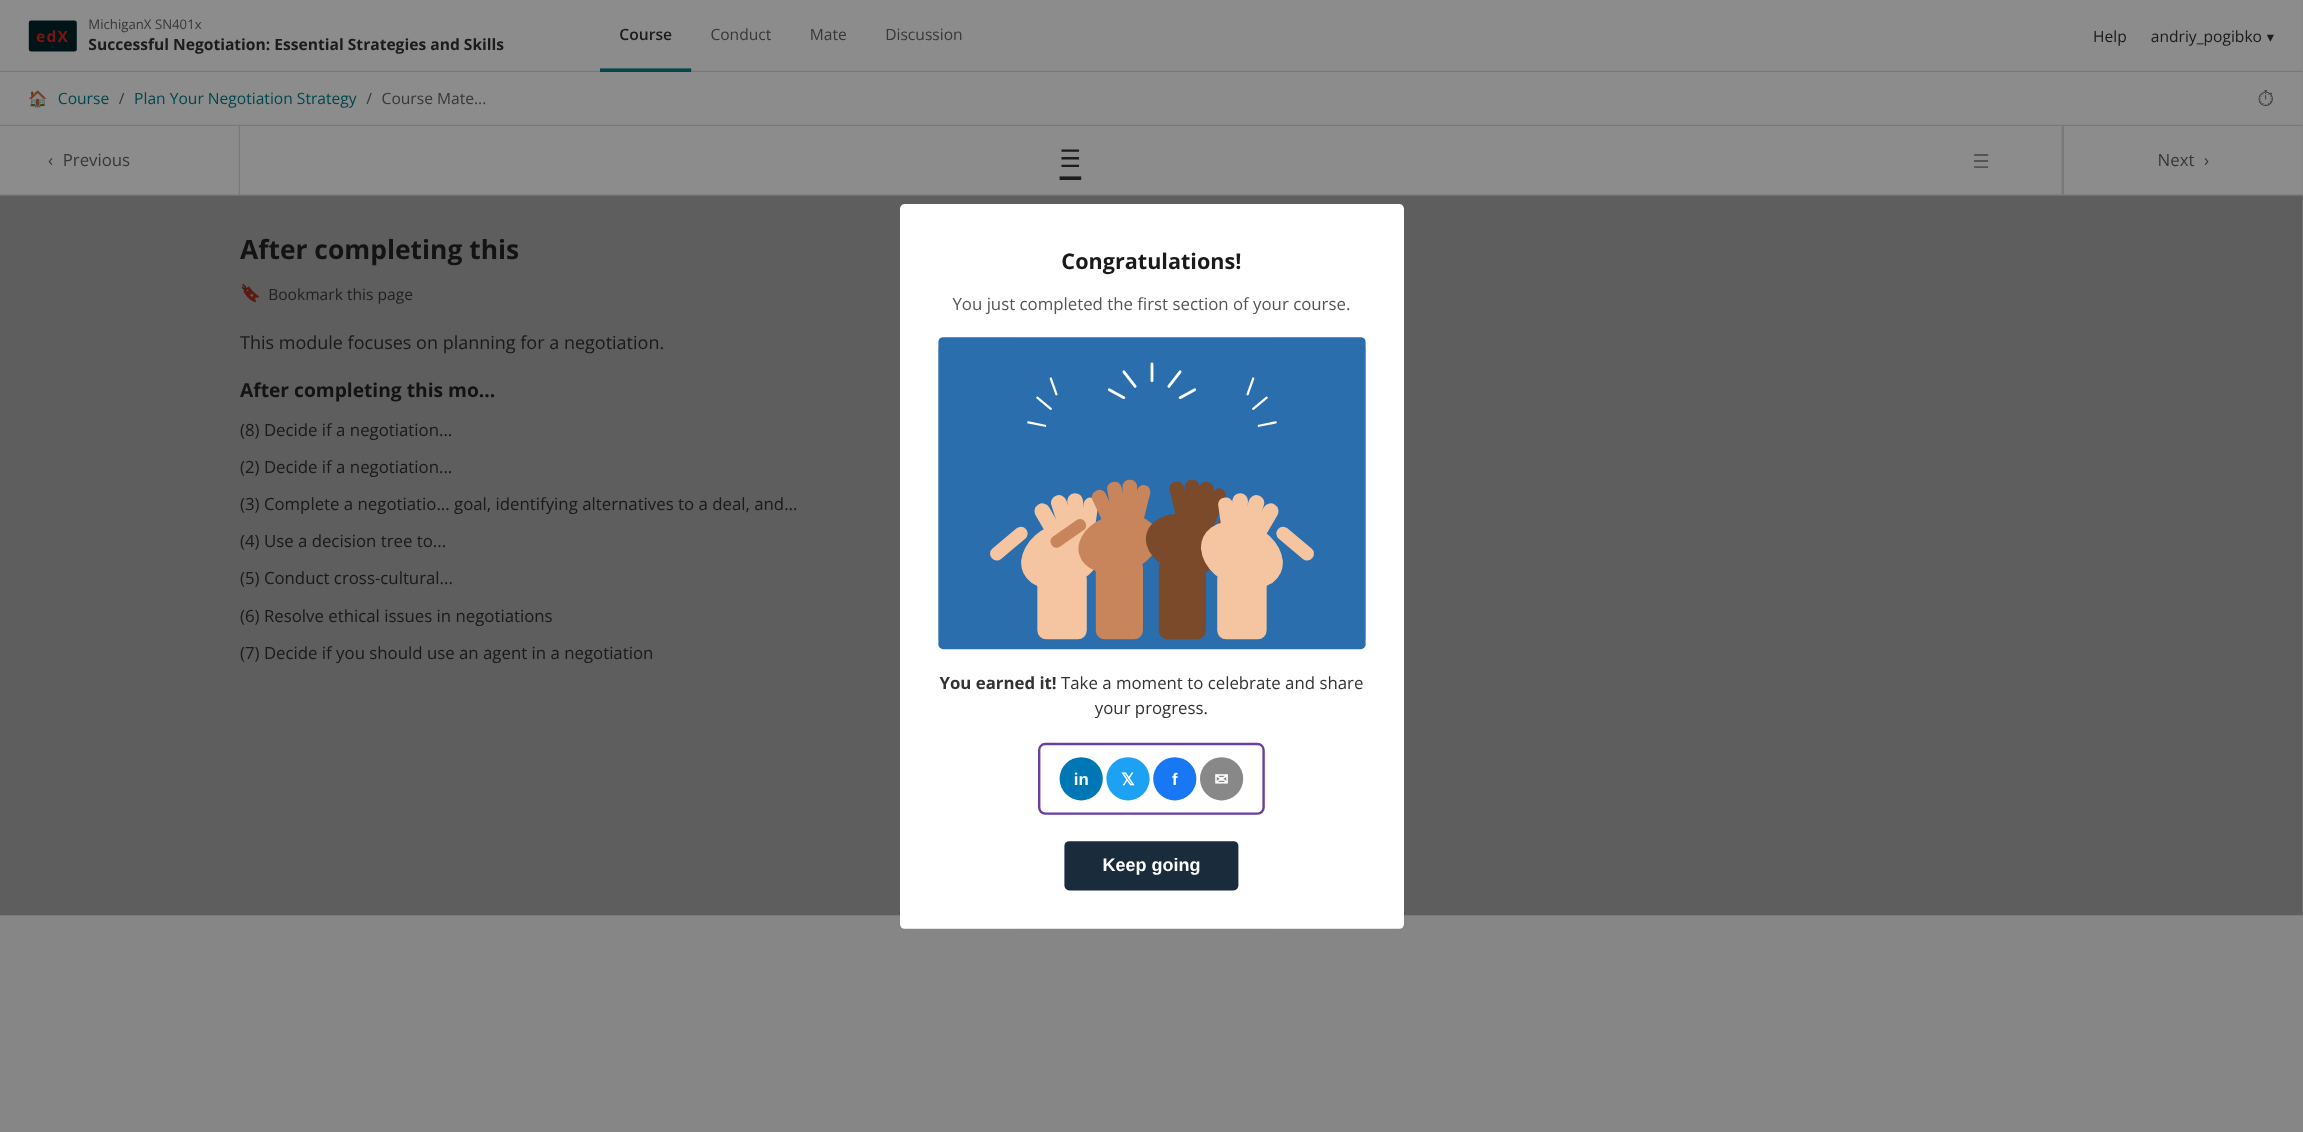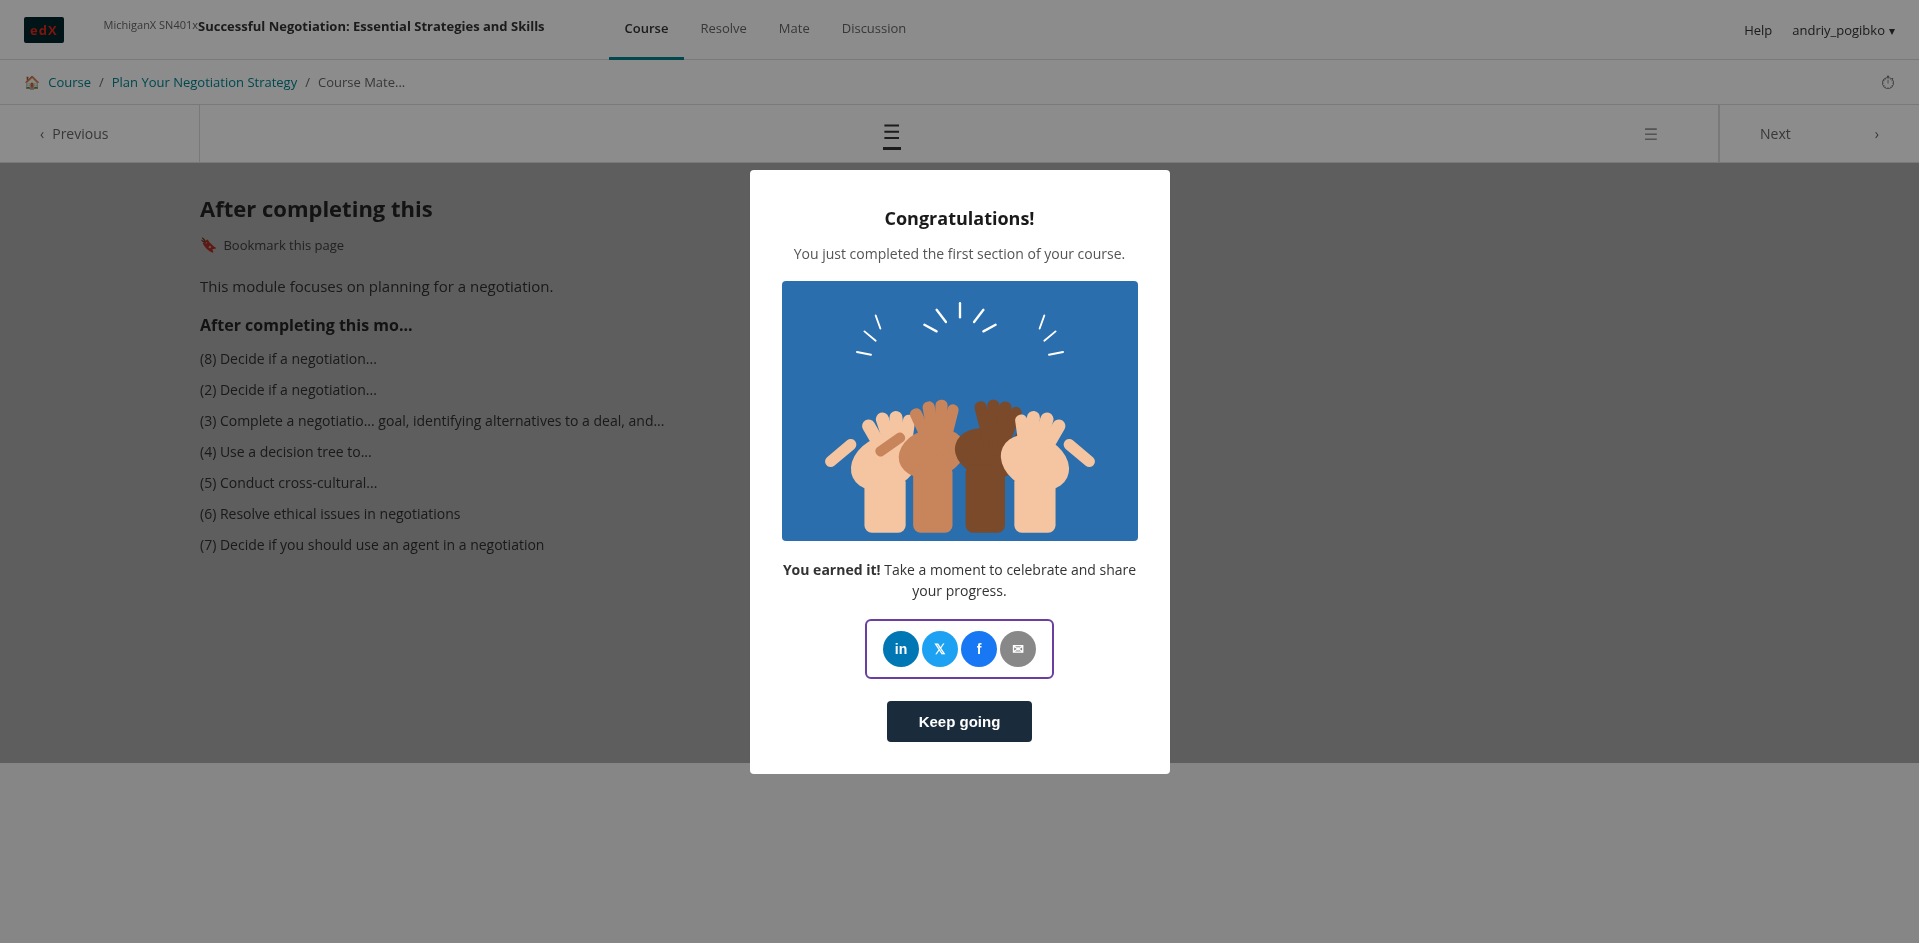--- a/index.html
+++ b/index.html
@@ -9,42 +9,41 @@
     .header {
       background: #fff;
       border-bottom: 1px solid #ddd;
       padding: 0 24px;
       display: flex;
       align-items: center;
       height: 60px;
     }
     .header-logo {
       display: flex;
-      align-items: flex-start;
-      margin-right: 24px;
-      gap: 30px;
+      align-items: center;
+      margin-right: 40px;
     }
     .logo-box {
       background: #02262b;
       color: #fff;
        font-size: 11px;
       font-weight: bold;
       padding: 4px 6px;
       border-radius: 2px;
       margin-right: 10px;
       letter-spacing: 1px;
     }
     .logo-edx {
       color: #e0281a;
       font-weight: bold;
       font-size: 13px;
     }
     .header-course-info {
       display: flex;
-      flex-direction: row;
+      flex-direction: column;
     }
     .header-course-code {
       font-size: 11px;
       color: #666;
     }
     .header-course-title {
       font-size: 13px;
       font-weight: bold;
       color: #333;
     }
@@ -158,21 +157,21 @@
       display: flex;
       align-items: center;
       gap: 8px;
       padding: 0 40px;
       cursor: pointer;
       color: #666;
       font-size: 14px;
       border-left: 1px solid #ddd;
       height: 100%;
       min-width: 200px;
-      justify-content: space-between;
+      justify-content: center;
     }
     .nav-mid-right-icon {
       font-size: 16px;
       color: #999;
     }
 
     
     .main-content {
       padding: 30px 200px;
       min-height: 600px;
@@ -323,21 +322,21 @@
     <div class="logo-box">
       <span class="logo-edx">edX</span>
     </div>
     <div class="header-course-info">
       <span class="header-course-code">MichiganX SN401x</span>
       <span class="header-course-title">Successful Negotiation: Essential Strategies and Skills</span>
     </div>
   </div>
   <nav class="header-nav">
     <a href="#" class="active">Course</a>
-    <a href="#">Resolve</a>
+    <a href="#">Conduct</a>
     <a href="#">Mate</a>
     <a href="#">Discussion</a>
   </nav>
   <div class="header-right">
     <span class="header-help">Help</span>
     <span class="header-user">
       <span>andriy_pogibko</span>
       <span class="chevron-down"></span>
     </span>
   </div>

